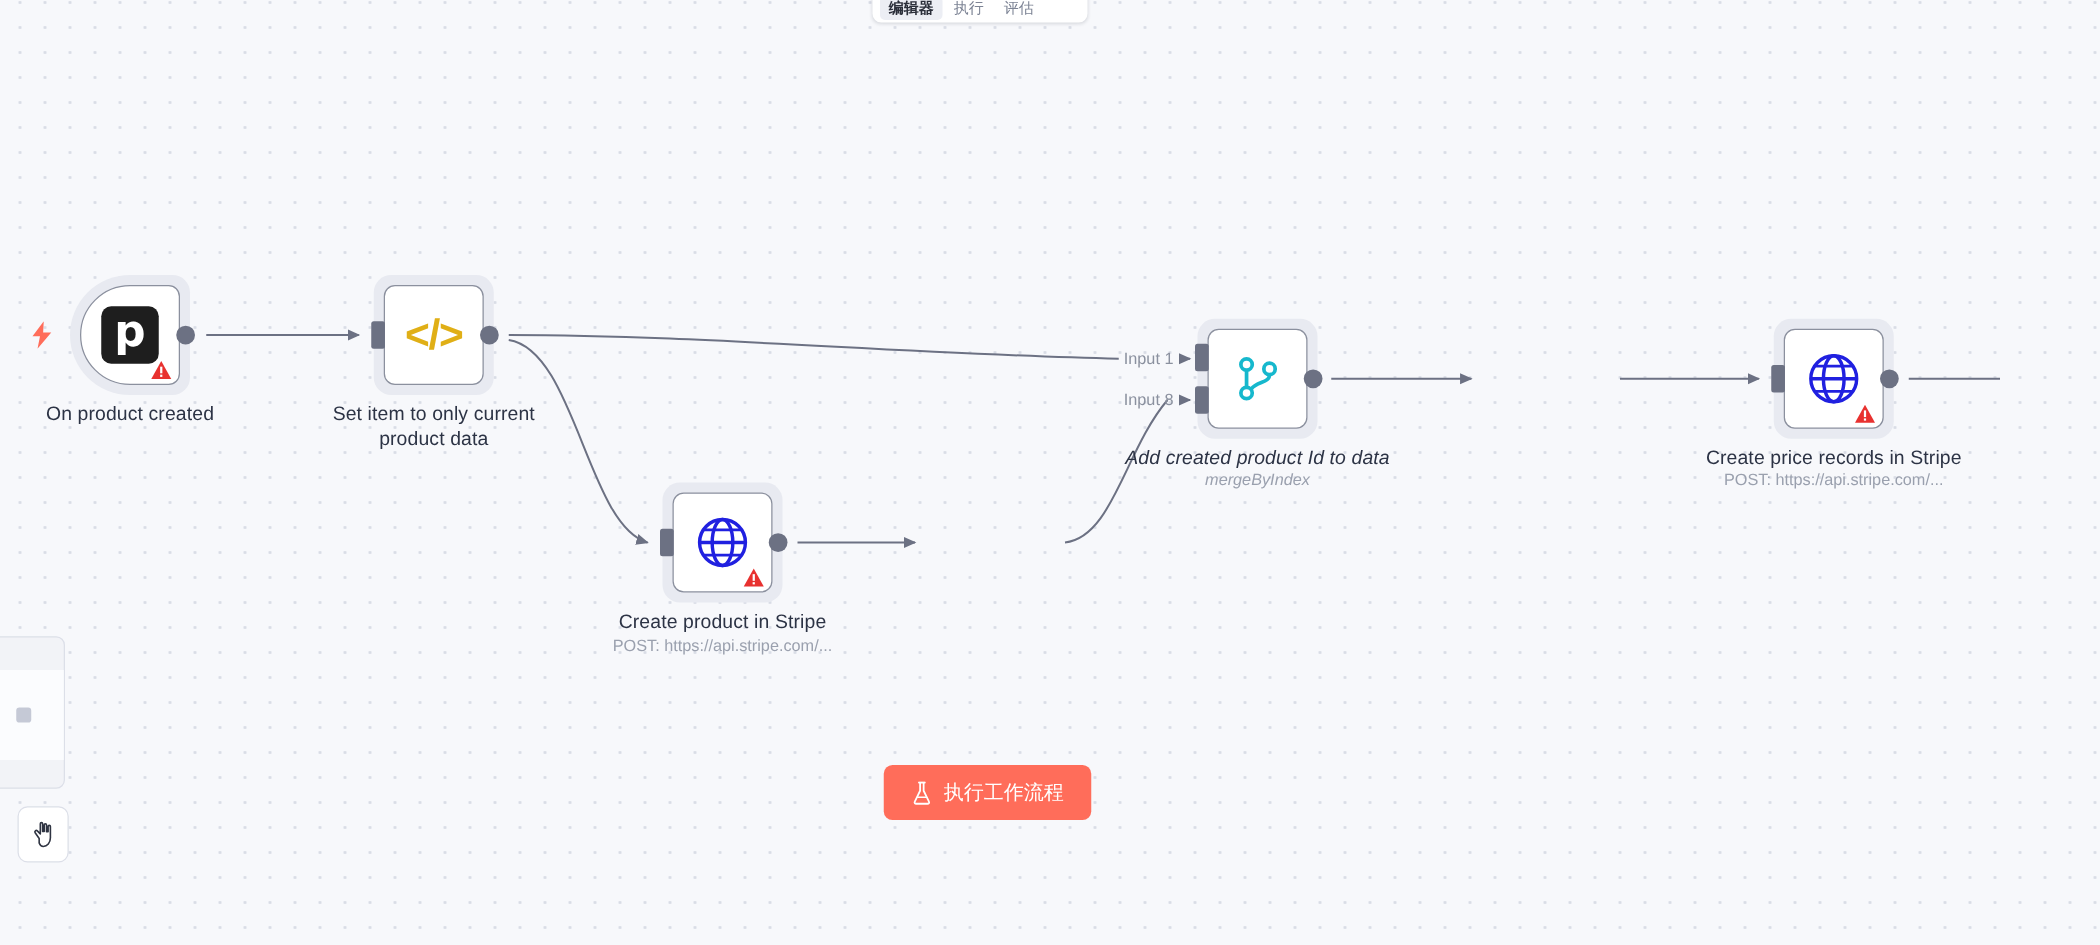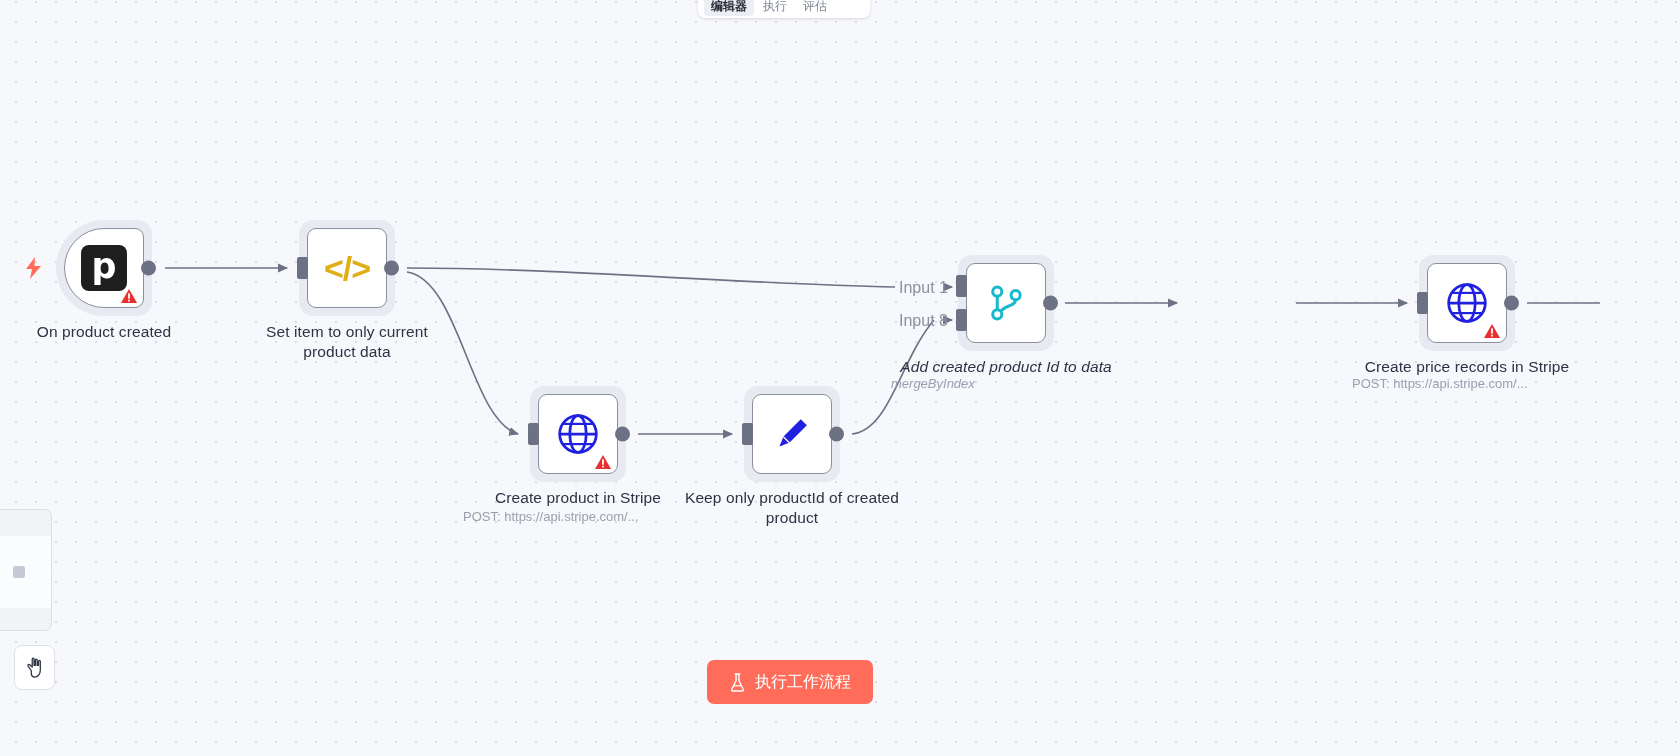--- a/index.html
+++ b/index.html
@@ -88,21 +88,21 @@
     line-height: 20px;
     color: #2c3345;
     letter-spacing: .1px;
   }
   .node-sub {
     position: absolute;
     top: 100px;
     left: 50%;
     transform: translateX(-50%);
     width: 230px;
-    text-align: left;
+    text-align: center;
     font-size: 13px;
     line-height: 18px;
     color: #9aa0ae;
     white-space: nowrap;
     overflow: hidden;
     text-overflow: ellipsis;
   }
   .node-sub.two { top: 120px; }
 
   
@@ -138,21 +138,21 @@
   
   .bolt {
     position: absolute;
     left: -31px; top: 50%;
     transform: translateY(-50%);
     width: 18px; height: 22px;
   }
 
   .input-label {
     position: absolute;
-    font-size: 16px;
+    font-size: 13px;
     color: #8b919f;
     white-space: nowrap;
     z-index: 13;
   }
   .paddle-logo {
     width: 46px; height: 46px;
     background: #1e1e1e;
     border-radius: 8px;
     display: flex; align-items: center; justify-content: center;
     color: #ffffff;
@@ -205,21 +205,21 @@
     border-radius: 8px;
     display: flex;
     align-items: center;
     justify-content: center;
     z-index: 30;
   }
 
   
   .exec-btn {
     position: absolute;
-    left: 707px; top: 660px;
+    left: 707px; top: 612px;
     height: 44px;
     padding: 0 22px;
     background: #ff6d5a;
     color: #ffffff;
     border: none;
     border-radius: 7px;
     display: flex;
     align-items: center;
     gap: 9px;
     font-size: 16px;
@@ -312,34 +312,20 @@
           <rect x="9" y="13.2" width="2" height="2" fill="#ffffff"></rect>
         </svg>
         <div class="port-in"></div>
         <div class="port-out"></div>
       </div>
     </div>
     <div class="node-label">Create product in Stripe</div>
     <div class="node-sub" style="top:122px;">POST: https://api.stripe.com/...</div>
   </div>
 
-  <div class="node" style="left:744px; top:386px;">
-    <div class="node-halo">
-      <div class="node-box">
-        <svg width="42" height="42" viewBox="0 0 48 48">
-          <path d="M10 38 L14 27 L34 7 L41 14 L21 34 Z" fill="#2020e0"></path>
-          <path d="M10 38 L14 36.5 L11.5 34 Z" fill="#2020e0"></path>
-          <line x1="14" y1="27" x2="21" y2="34" stroke="#ffffff" stroke-width="1.6"></line>
-        </svg>
-        <div class="port-in"></div>
-        <div class="port-out"></div>
-      </div>
-    </div>
-    <div class="node-label">Keep only productId of created product</div>
-  </div>
 
   <div class="input-label" style="left:899px; top:279px;">Input 1</div>
   <div class="input-label" style="left:899px; top:312px;">Input 8</div>
 
   <div class="node" style="left:958px; top:255px;font-style:italic;">
     <div class="node-halo">
       <div class="node-box">
         <svg width="42" height="42" viewBox="0 0 48 48">
           <circle cx="14" cy="11" r="5.2" fill="none" stroke="#16b8cd" stroke-width="3.4"></circle>
           <circle cx="14" cy="37" r="5.2" fill="none" stroke="#16b8cd" stroke-width="3.4"></circle>

